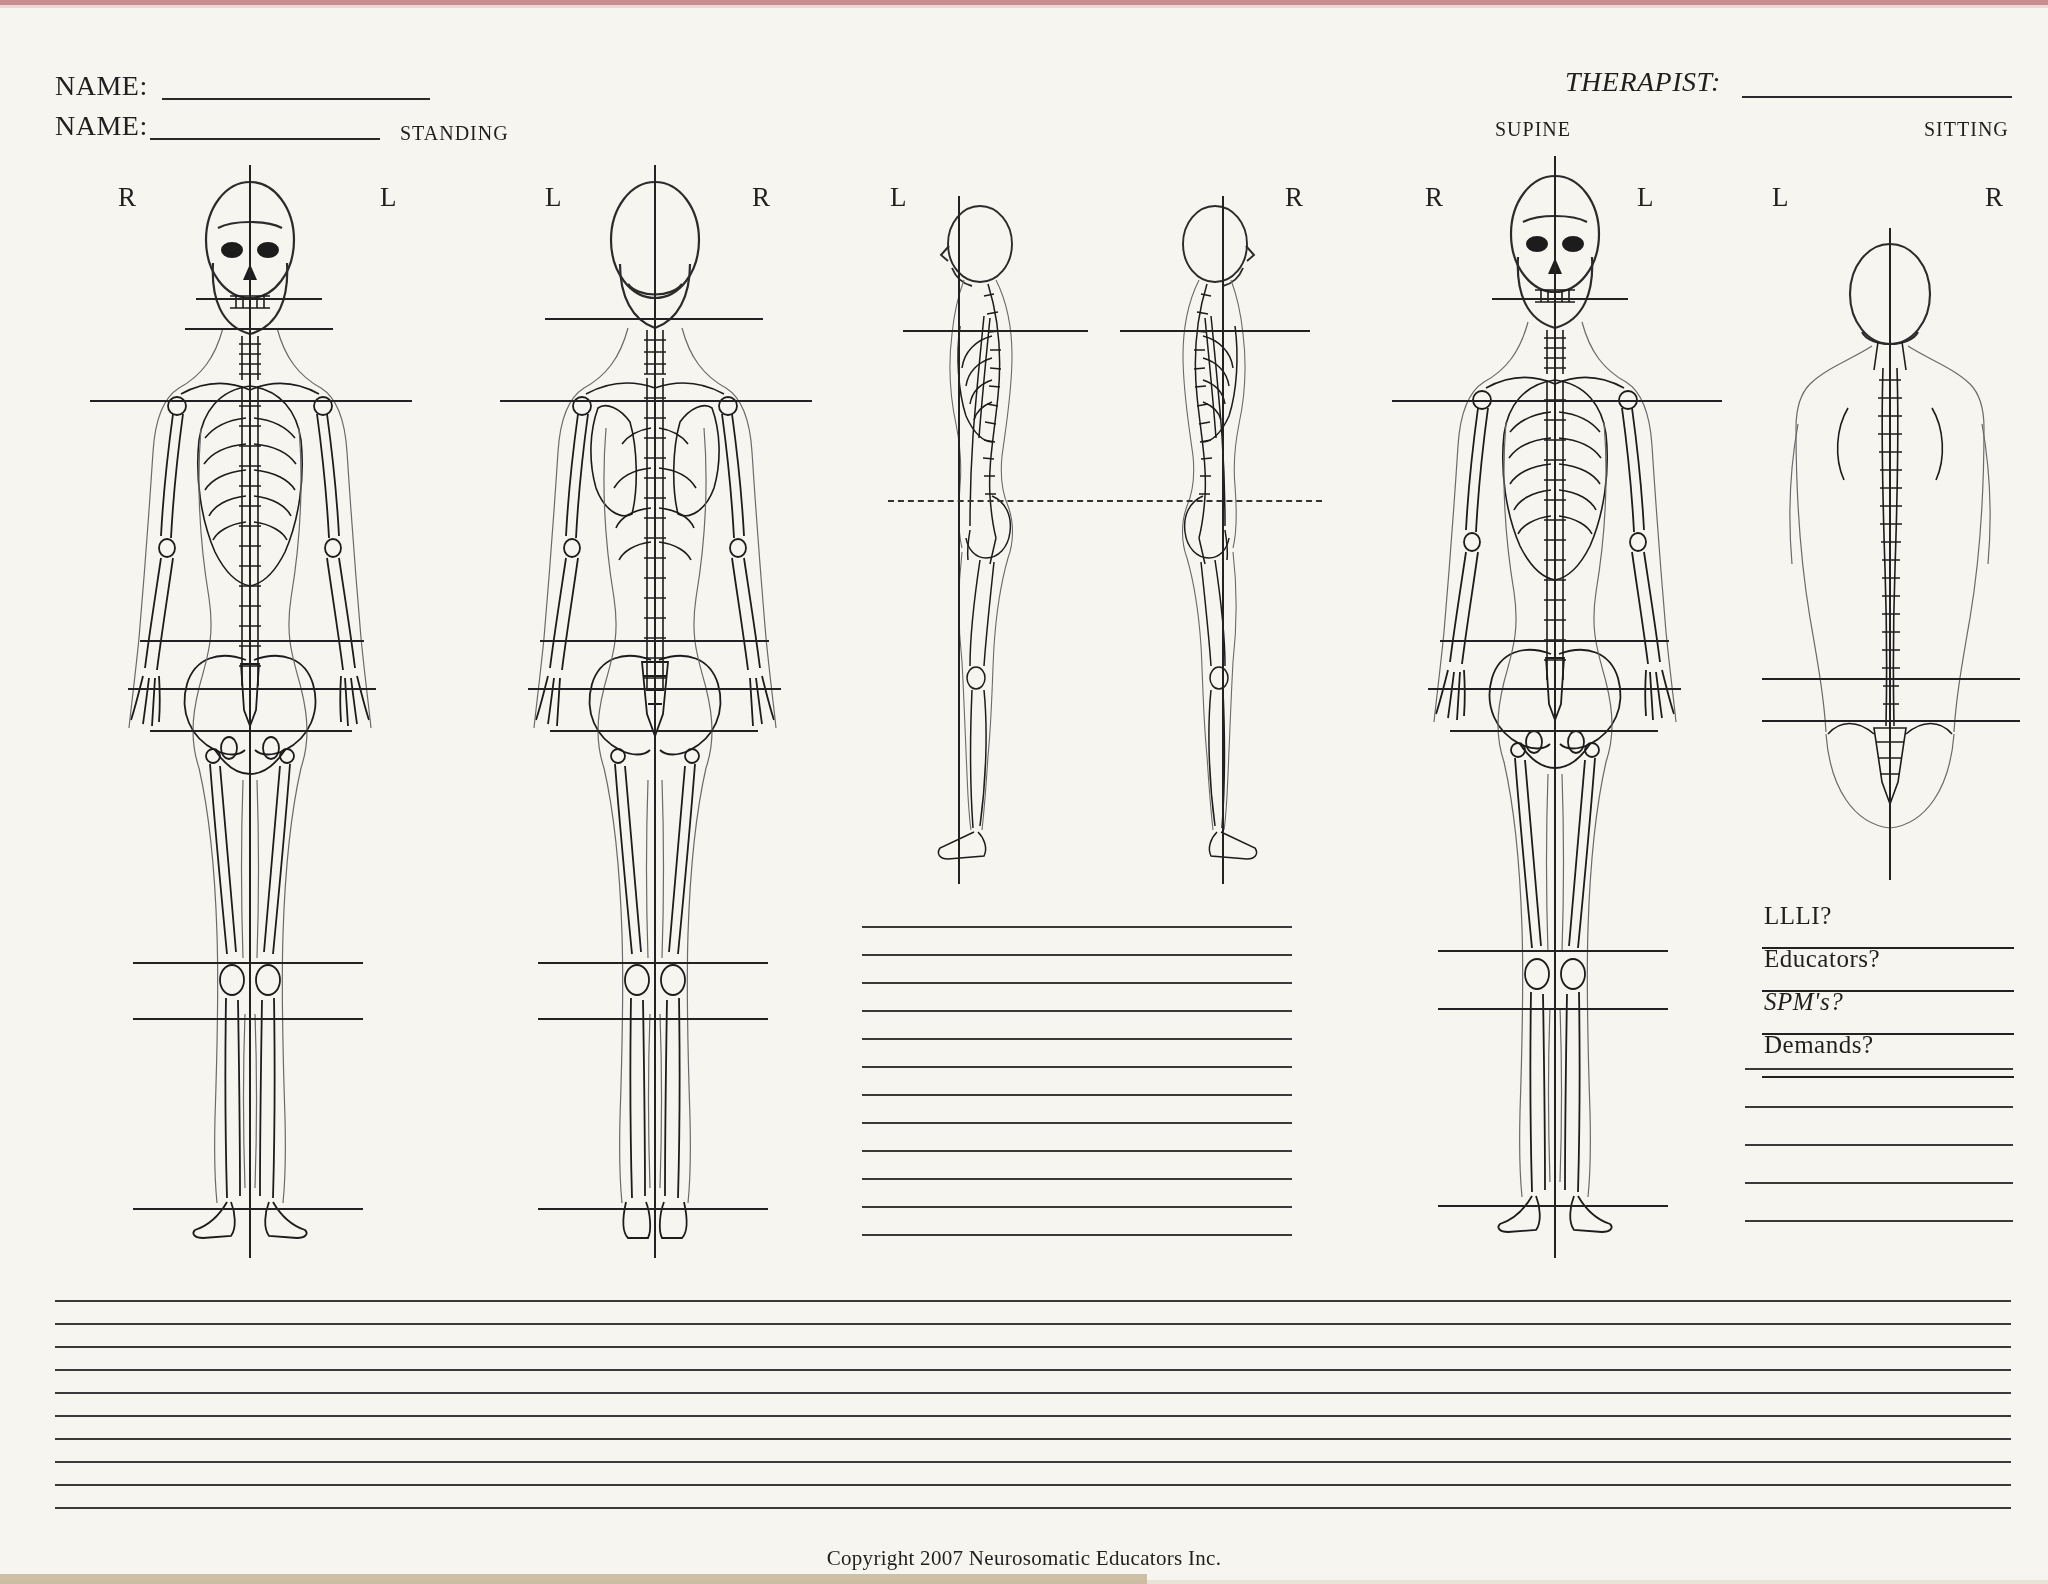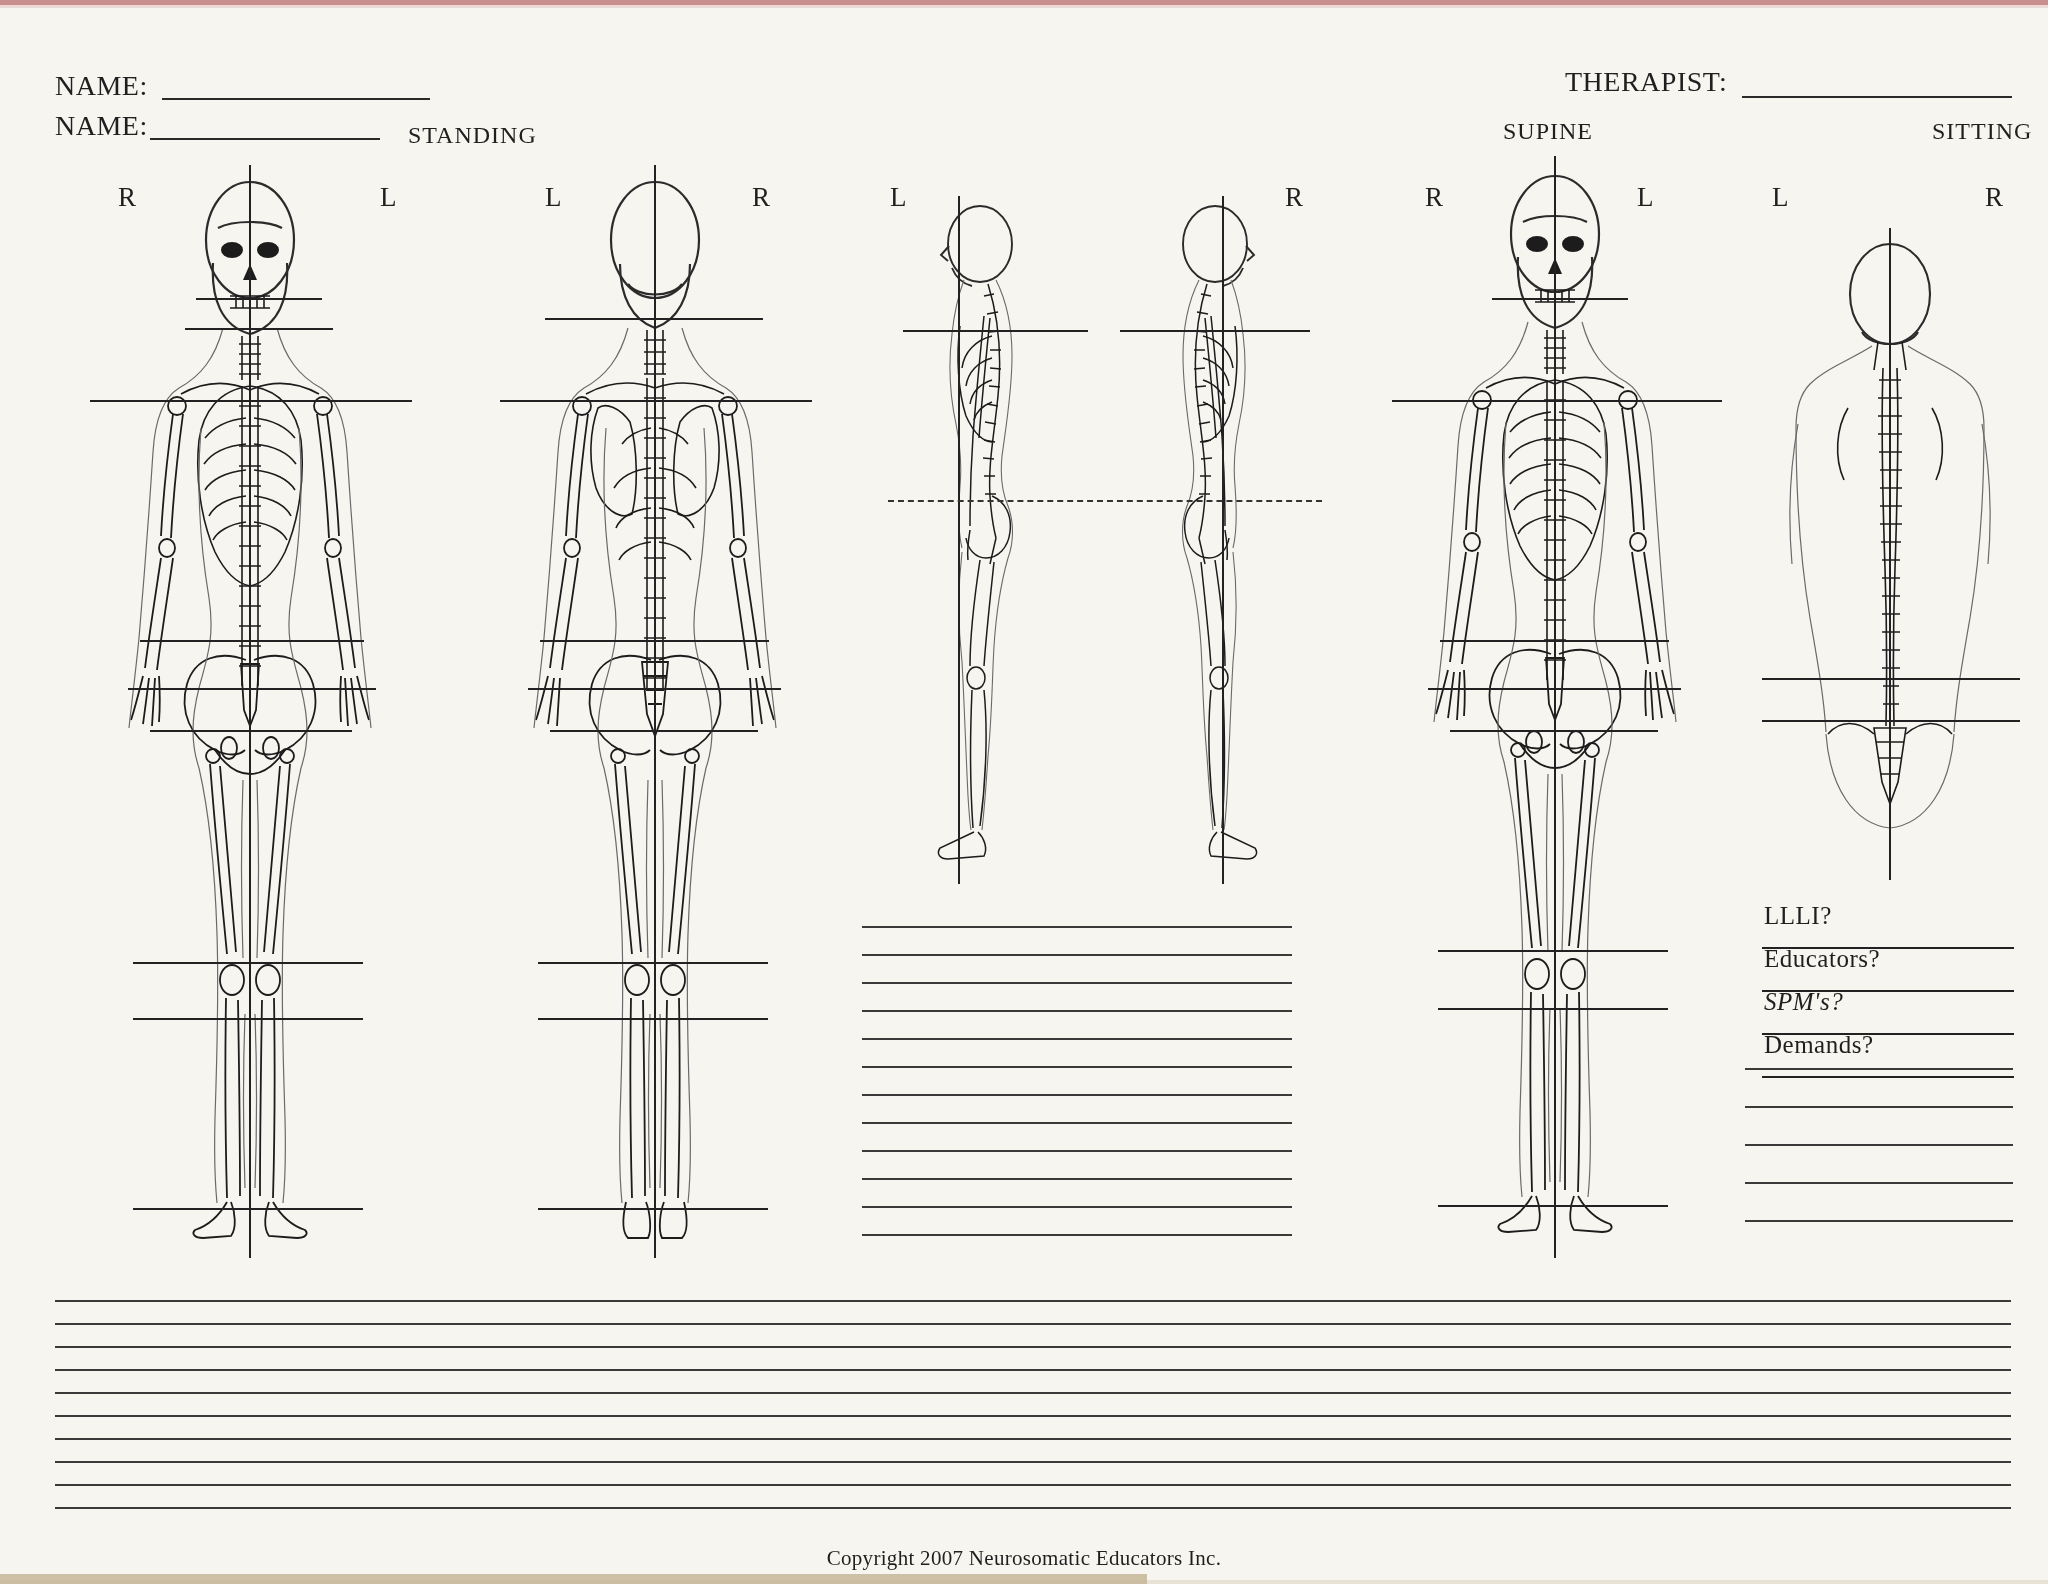--- a/index.html
+++ b/index.html
@@ -9,21 +9,21 @@
     font-family:"Liberation Serif","DejaVu Serif",serif;
     color:#1f1f1f;overflow:hidden;
   }
   .scan-top-edge{position:absolute;top:0;left:0;width:100%;height:5px;background:#c98f8f;}
   .scan-top-edge2{position:absolute;top:5px;left:0;width:100%;height:3px;background:#e3c6c4;opacity:.6;}
   .scan-bottom-edge{position:absolute;bottom:0;left:0;width:56%;height:10px;background:#c4b698;opacity:.85;}
   .scan-bottom-edge2{position:absolute;bottom:0;left:0;width:100%;height:4px;background:#d9d0bd;opacity:.5;}
 
   .lbl{position:absolute;font-size:28px;letter-spacing:.5px;white-space:nowrap;}
   .title{position:absolute;font-size:37px;letter-spacing:1px;white-space:nowrap;}
-  .section-lbl{position:absolute;font-size:24px;letter-spacing:1px;white-space:nowrap;margin-left:8px;}
+  .section-lbl{position:absolute;font-size:20px;letter-spacing:1px;white-space:nowrap;}
   .rl{position:absolute;font-size:27px;}
   .fill-line{position:absolute;border-bottom:2px solid #2a2a2a;height:0;}
 
   .vl{position:absolute;width:2px;background:#222;}
   .hl{position:absolute;height:2px;background:#222;}
   .hd{position:absolute;height:0;border-top:2px dashed #333;background:none;}
 
   .fig{position:absolute;}
   .mirror{transform:scaleX(-1);}
 
@@ -42,21 +42,21 @@
   <div class="scan-top-edge"></div>
   <div class="scan-top-edge2"></div>
 
   <span class="lbl" style="left:55px;top:70px;">NAME:</span>
   <div class="fill-line" style="left:162px;top:98px;width:268px;"></div>
 
   <span class="lbl" style="left:55px;top:110px;">NAME:</span>
   <div class="fill-line" style="left:150px;top:138px;width:230px;"></div>
 
 
-  <span class="lbl" style="left:1565px;top:66px;">THERAPIST:</span>
+  <span class="lbl" style="left:1565px;top:66px;font-style:italic;">THERAPIST:</span>
   <div class="fill-line" style="left:1742px;top:96px;width:270px;"></div>
 
   <span class="section-lbl" style="left:400px;top:122px;">STANDING</span>
   <span class="section-lbl" style="left:1495px;top:118px;">SUPINE</span>
   <span class="section-lbl" style="left:1924px;top:118px;">SITTING</span>
 
   <span class="rl" style="left:118px;top:182px;">R</span>
   <span class="rl" style="left:380px;top:182px;">L</span>
   <span class="rl" style="left:545px;top:182px;">L</span>
   <span class="rl" style="left:752px;top:182px;">R</span>

